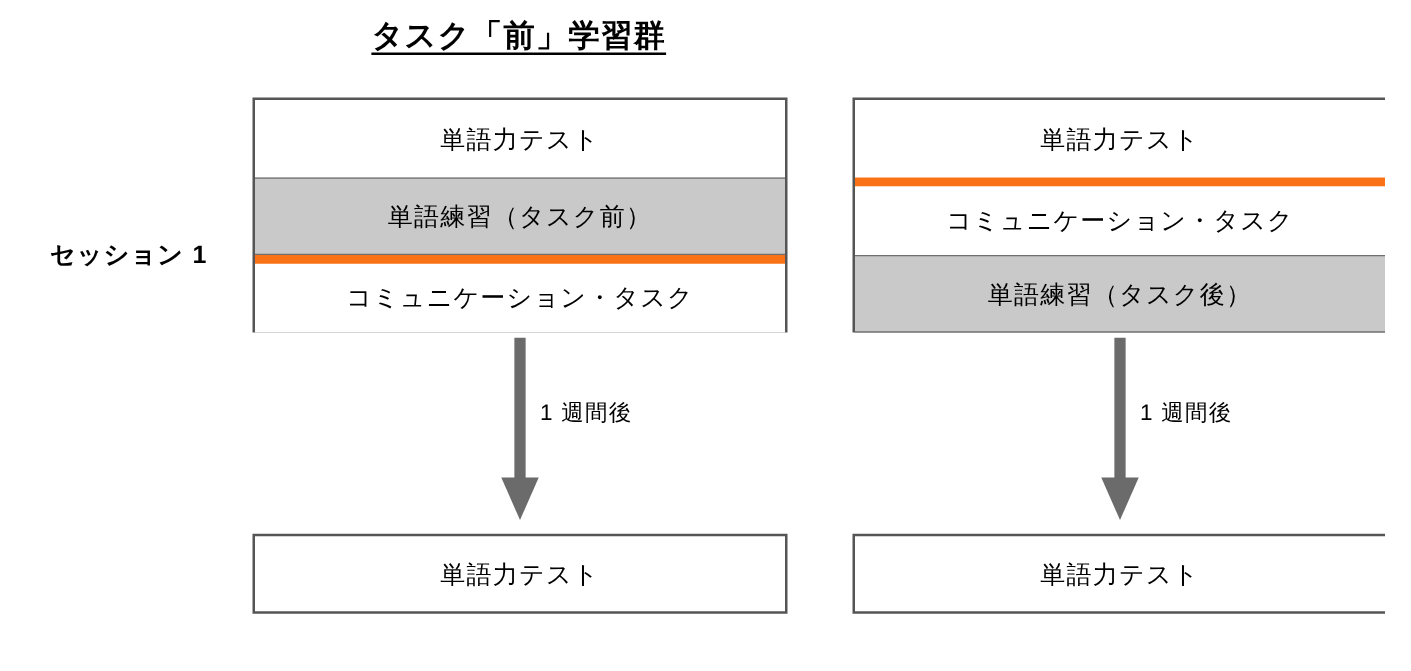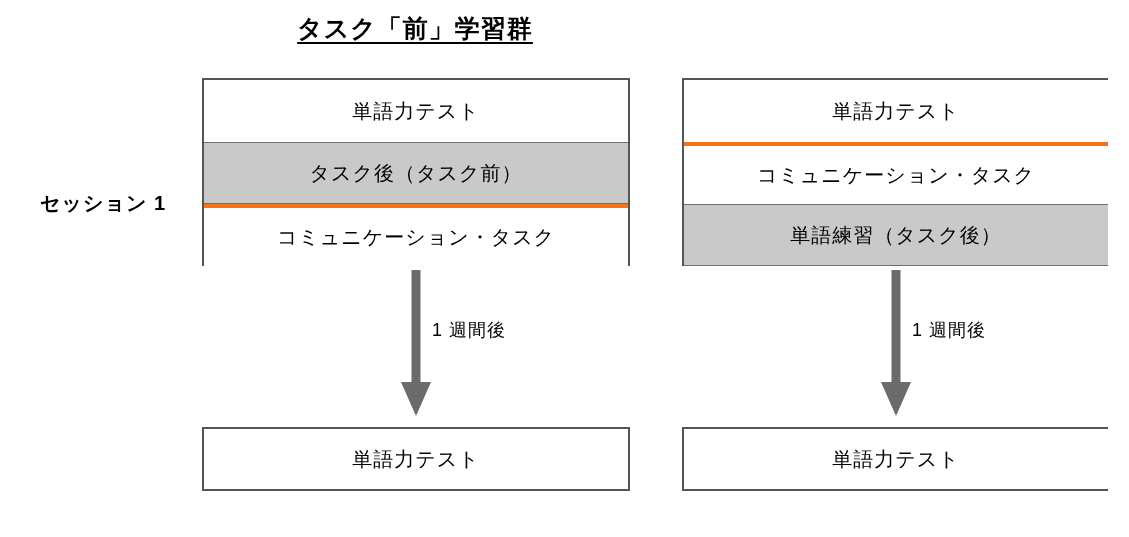--- a/index.html
+++ b/index.html
@@ -60,21 +60,21 @@
     height: 62px;
     box-sizing: border-box;
     display: flex;
     align-items: center;
     justify-content: center;
     font-size: 20px;
     letter-spacing: 1px;
     white-space: nowrap;
     background: #ffffff;
   }
-  .cell + .cell { border-top: 4px solid #f97316; }
+  .cell + .cell { border-top: 7px solid #f97316; }
   .cell.shaded {
     background: #c9c9c9;
     border-top: 1px solid #6f6f6f;
     border-bottom: 1px solid #6f6f6f;
   }
 
   
   .single-box {
     position: absolute;
     border: 2px solid #555555;
@@ -114,21 +114,21 @@
 <body>
 
 <div id="canvas">
 
   <div class="col-header" id="header-pre">タスク「前」学習群</div>
 
   <div class="row-label" id="label-session1">セッション 1</div>
 
   <div class="stack" id="stack-pre">
     <div class="cell">単語力テスト</div>
-    <div class="cell shaded">タスク後（タスク前）</div>
+    <div class="cell shaded">単語練習（タスク前）</div>
     <div class="cell">コミュニケーション・タスク</div>
   </div>
 
   <div class="stack" id="stack-post">
     <div class="cell">単語力テスト</div>
     <div class="cell">コミュニケーション・タスク</div>
     <div class="cell shaded">単語練習（タスク後）</div>
   </div>
 
   <svg class="arrow" id="arrow-pre" viewBox="0 0 40 150">

